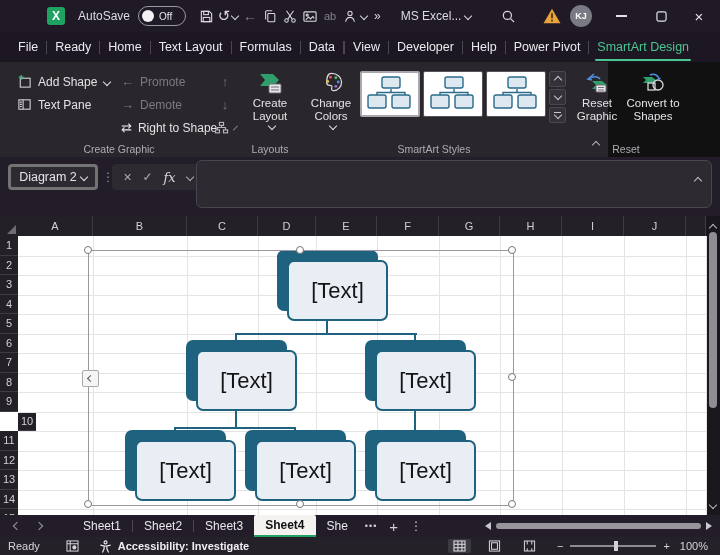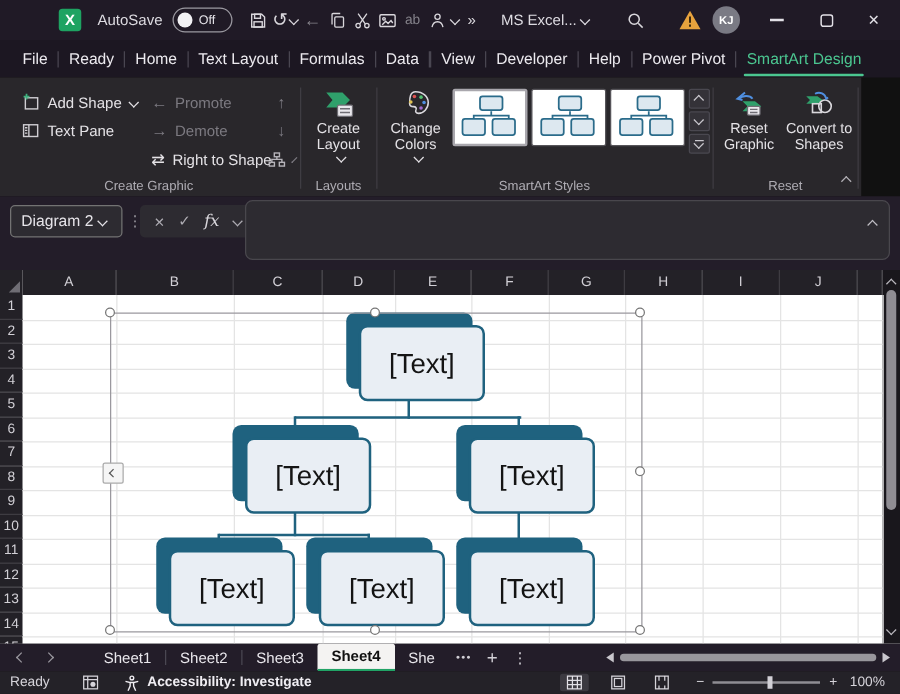--- a/index.html
+++ b/index.html
@@ -26,43 +26,43 @@
           display:flex;align-items:center;justify-content:center;font-weight:bold;}
   
   #menubar{position:absolute;left:0;top:32px;width:720px;height:30px;background:#1c1722;
            display:flex;align-items:center;color:#eceaef;font-size:12.5px;}
   .menu-tab{padding:0 8px;height:30px;display:flex;align-items:center;position:relative;white-space:nowrap;}
   .menu-sep{width:1px;height:13px;background:#494651;}
   .menu-tab.ctx-active{color:#4bc690;}
   .menu-tab.ctx-active::after{content:"";position:absolute;left:6px;right:6px;bottom:1px;height:2px;
            background:#4bc690;border-radius:2px;}
   
-  #ribbon{position:absolute;left:0;top:62px;width:689px;height:95px;background:#29272b;color:#e4e2e6;
+  #ribbon{position:absolute;left:0;top:62px;width:608px;height:95px;background:#29272b;color:#e4e2e6;
           font-size:12px;display:flex;}
   .rgroup{position:relative;height:95px;}
   .rgroup-label{position:absolute;bottom:2px;left:0;right:0;text-align:center;font-size:10.5px;color:#aeacb3;}
   .rdiv{width:1px;background:#3f3d43;margin:8px 2px 6px 2px;}
   .sbtn{display:flex;align-items:center;gap:6px;height:21px;margin:2px 0;padding:0 3px;border-radius:3px;white-space:nowrap;}
   .sbtn.dis{color:#7c7a81;}
   .bigbtn{display:flex;flex-direction:column;align-items:center;text-align:center;padding-top:7px;
           width:56px;height:86px;box-sizing:border-box;line-height:13px;font-size:11.5px;}
   .bigbtn .bic{height:28px;display:flex;align-items:center;}
   .gallery{display:flex;margin-top:9px;}
   .gthumb{width:60px;height:46px;background:#fff;border:1px solid #565459;margin-right:3px;border-radius:2px;
           display:flex;align-items:center;justify-content:center;box-sizing:border-box;}
   .gthumb.sel{border:2px solid #a9a7ad;}
   .gscroll{display:flex;flex-direction:column;gap:2px;margin-top:9px;}
   .gscroll .gs{width:15px;height:14px;background:#343238;border:1px solid #4a4850;border-radius:2px;
           display:flex;align-items:center;justify-content:center;color:#c9c7cd;}
   .ribbon-collapse{position:absolute;right:9px;bottom:6px;color:#b3b1b7;}
   
   #formularow{position:absolute;left:0;top:157px;width:720px;height:59px;background:#231d29;color:#e6e4e9;}
-  .namebox{position:absolute;left:8px;top:7px;width:90px;height:26px;background:#2d2b31;border:1px solid #737373;
+  .namebox{position:absolute;left:8px;top:7px;width:90px;height:26px;background:#2d2b31;border:3px solid #737373;
            border-radius:4px;display:flex;align-items:center;padding:0 8px;font-size:12.5px;box-sizing:border-box;
-           justify-content:flex-start;}
+           justify-content:center;}
   .fdots{position:absolute;left:102px;top:7px;height:26px;display:flex;align-items:center;color:#9a989f;font-size:12px;}
   .fcluster{position:absolute;left:112px;top:7px;width:80px;height:26px;background:#2d2b31;border-radius:4px;
            display:flex;align-items:center;justify-content:space-around;padding:0 6px;color:#aeacb3;}
   .fx{font-family:"DejaVu Serif",serif;font-style:italic;font-size:13px;color:#d8d6db;}
   .finput{position:absolute;left:196px;top:3px;width:516px;height:48px;background:#2d2b31;
           border:1px solid #49474d;border-radius:6px;box-sizing:border-box;}
   .fcollapse{position:absolute;right:10px;top:9px;color:#c0bec5;}
   
   #sheet{position:absolute;left:0;top:216px;width:720px;height:299px;background:#fff;overflow:hidden;}
   .colhead{position:absolute;top:0;height:20px;background:#232127;border-right:1px solid #3e3c42;
@@ -424,21 +424,21 @@
     <div class="colhead" style="left: 686px; width: 20px;"></div>
     <div class="rowhead" style="top: 20px; height: 19.5px;">1</div>
     <div class="rowhead" style="top: 39.5px; height: 19.5px;">2</div>
     <div class="rowhead" style="top: 59px; height: 19.5px;">3</div>
     <div class="rowhead" style="top: 78.5px; height: 19.5px;">4</div>
     <div class="rowhead" style="top: 98px; height: 19.5px;">5</div>
     <div class="rowhead" style="top: 117.5px; height: 19.5px;">6</div>
     <div class="rowhead" style="top: 137px; height: 19.5px;">7</div>
     <div class="rowhead" style="top: 156.5px; height: 19.5px;">8</div>
     <div class="rowhead" style="top: 176px; height: 19.5px;">9</div>
-    <div class="rowhead" style="top: 195.5px; height: 19.5px;">10</div>
+    <div class="rowhead" style="top: 195.5px; height: 19.5px; margin-left: 18px;">10</div>
     <div class="rowhead" style="top: 215px; height: 19.5px;">11</div>
     <div class="rowhead" style="top: 234.5px; height: 19.5px;">12</div>
     <div class="rowhead" style="top: 254px; height: 19.5px;">13</div>
     <div class="rowhead" style="top: 273.5px; height: 19.5px;">14</div>
     <div class="rowhead" style="top: 293px; height: 19.5px;">15</div>
     <div class="gl" style="left: 93px; top: 20px; width: 1px; height: 279px;"></div>
     <div class="gl" style="left: 187px; top: 20px; width: 1px; height: 279px;"></div>
     <div class="gl" style="left: 258px; top: 20px; width: 1px; height: 279px;"></div>
     <div class="gl" style="left: 316px; top: 20px; width: 1px; height: 279px;"></div>
     <div class="gl" style="left: 377px; top: 20px; width: 1px; height: 279px;"></div>

